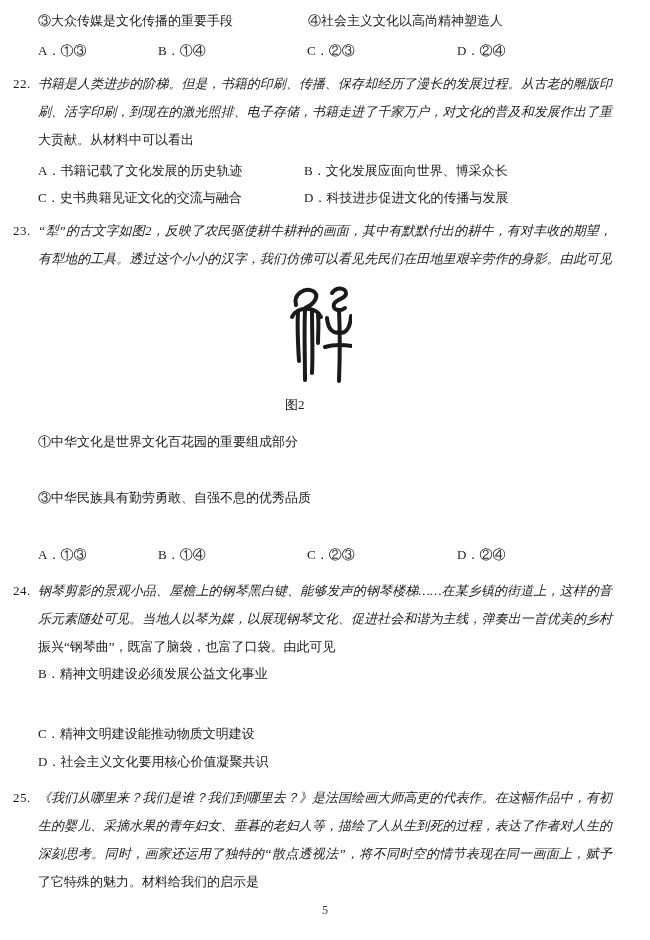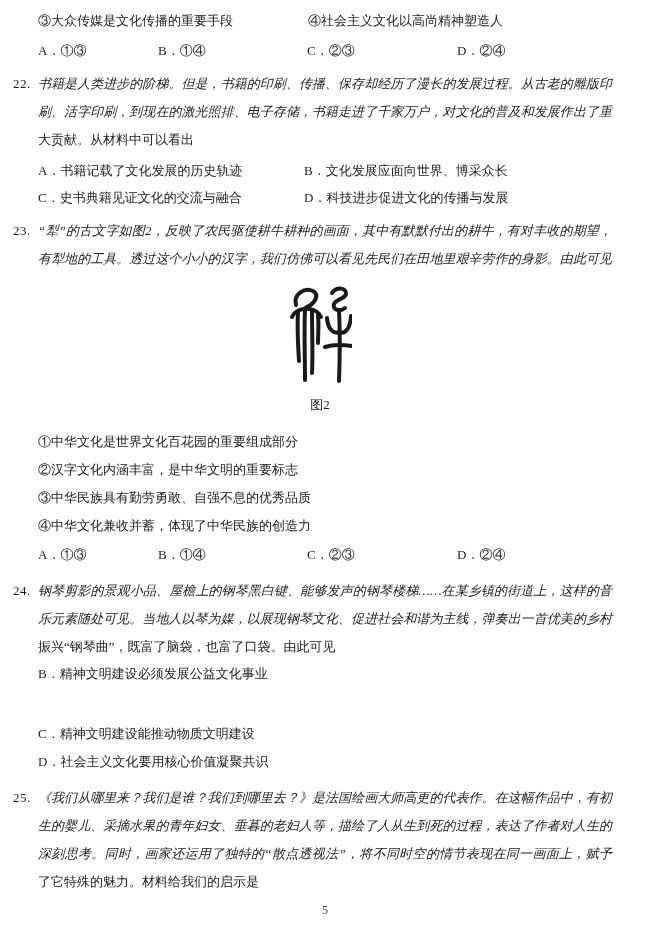--- a/index.html
+++ b/index.html
@@ -8,21 +8,21 @@
     position:relative; width:650px; height:940px; background:#ffffff;
     font-family:"Liberation Serif","DejaVu Serif",serif;
     color:#1b1b1b; font-size:13px; overflow:hidden;border-radius:16px;
   }
   .ln { position:absolute; line-height:20px; white-space:nowrap; }
   .jln { position:absolute; left:38px; width:574px; line-height:20px;
          text-align:justify; text-align-last:justify;font-style:italic; }
   .num { letter-spacing:0.5px; }
   .fig { position:absolute; left:285px; top:285px; width:70px; text-align:center; }
   .fig svg { display:block; margin:0 auto; }
-  .figcap { position:absolute; left:285px; top:395px; width:70px; text-align:center; line-height:20px; }
+  .figcap { position:absolute; left:285px; top:395px; width:70px; text-align:left; line-height:20px; }
   .pageno { position:absolute; left:0; top:901px; width:650px; text-align:center;
             font-size:12px; color:#3a3a3a; line-height:18px; }
 </style>
 </head>
 <body>
 
 <div class="page">
 
   <span class="ln" style="left:38px;top:11px">③大众传媒是文化传播的重要手段</span>
   <span class="ln" style="left:308px;top:11px">④社会主义文化以高尚精神塑造人</span>
@@ -56,23 +56,21 @@
 
       <path d="M44,8 C49,1 59,3 58,9 C57,14 48,14 46,19 C44,25 52,27 57,23"></path>
       <path d="M51,25 C52,45 52,70 51,96"></path>
       <path d="M39,33 C40,46 47,49 51,47 C55,49 62,47 63,31"></path>
       <path d="M37,62 C46,59 57,60 64,61"></path>
     </svg>
   </div>
   <div class="figcap">图2</div>
 
   <span class="ln" style="left:38px;top:432px">①中华文化是世界文化百花园的重要组成部分</span>
-  <span class="ln" style="left:38px;top:460px">②汉字文化内涵丰富，是中华文明的重要标志</span>
   <span class="ln" style="left:38px;top:488px">③中华民族具有勤劳勇敢、自强不息的优秀品质</span>
-  <span class="ln" style="left:38px;top:516px">④中华文化兼收并蓄，体现了中华民族的创造力</span>
   <span class="ln" style="left:38px;top:545px">A．①③</span>
   <span class="ln" style="left:158px;top:545px">B．①④</span>
   <span class="ln" style="left:307px;top:545px">C．②③</span>
   <span class="ln" style="left:457px;top:545px">D．②④</span>
 
   <span class="ln num" style="left:13px;top:581px">24.</span>
   <div class="jln" style="top:581px">钢琴剪影的景观小品、屋檐上的钢琴黑白键、能够发声的钢琴楼梯……在某乡镇的街道上，这样的音</div>
   <div class="jln" style="top:609px">乐元素随处可见。当地人以琴为媒，以展现钢琴文化、促进社会和谐为主线，弹奏出一首优美的乡村</div>
   <span class="ln" style="left:38px;top:637px">振兴“钢琴曲”，既富了脑袋，也富了口袋。由此可见</span>
   <span class="ln" style="left:38px;top:664px">B．精神文明建设必须发展公益文化事业</span>

